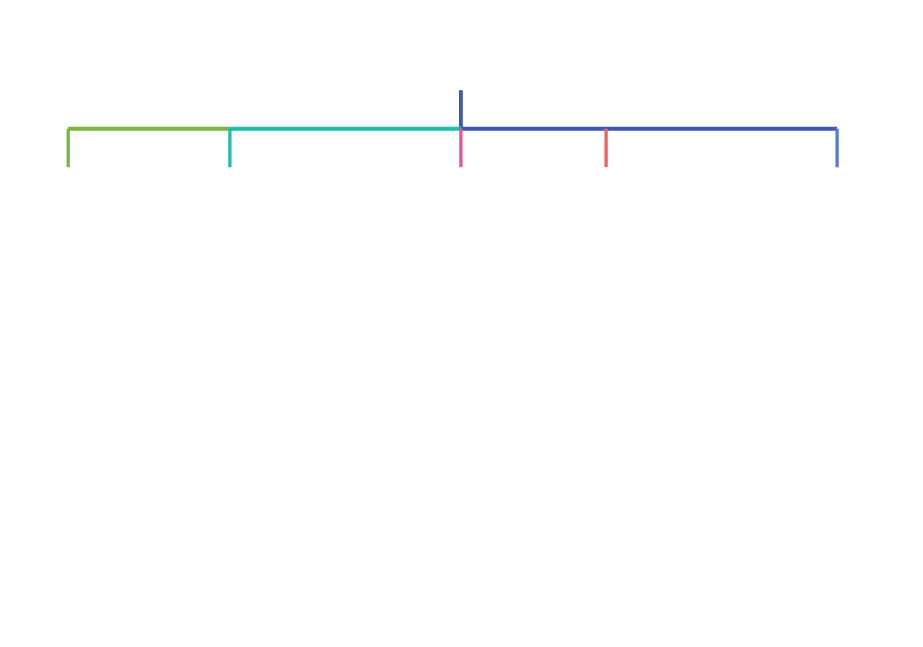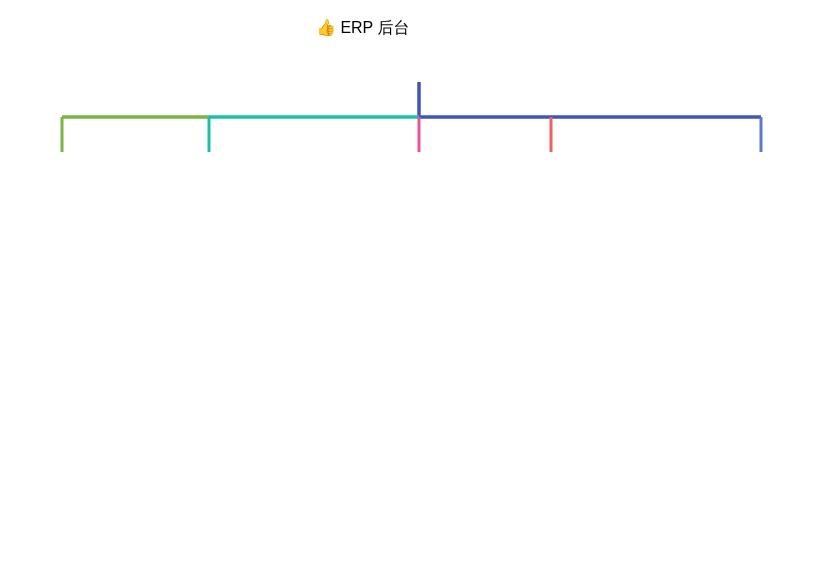--- a/index.html
+++ b/index.html
@@ -88,21 +88,17 @@
       <line x1="209" y1="117" x2="419" y2="117" stroke="#1cbfa8" stroke-width="3.5"></line>
       <line x1="419" y1="117" x2="761" y2="117" stroke="#4055b8" stroke-width="3.5"></line>
       <line x1="62" y1="117" x2="62" y2="152" stroke="#7cb342" stroke-width="3"></line>
       <line x1="209" y1="117" x2="209" y2="152" stroke="#1cbfa8" stroke-width="3"></line>
       <line x1="419" y1="117" x2="419" y2="152" stroke="#e8539b" stroke-width="3"></line>
       <line x1="551" y1="117" x2="551" y2="152" stroke="#f0615f" stroke-width="3"></line>
       <line x1="761" y1="117" x2="761" y2="152" stroke="#5a79d4" stroke-width="3"></line>
     </svg>
 
   
-  <div class="root-card">
-    <span class="root-emoji">👍</span>
-    <span class="root-title">ERP 后台</span>
-  </div>
 
   
   
 
 </div>
 
 </body></html>

